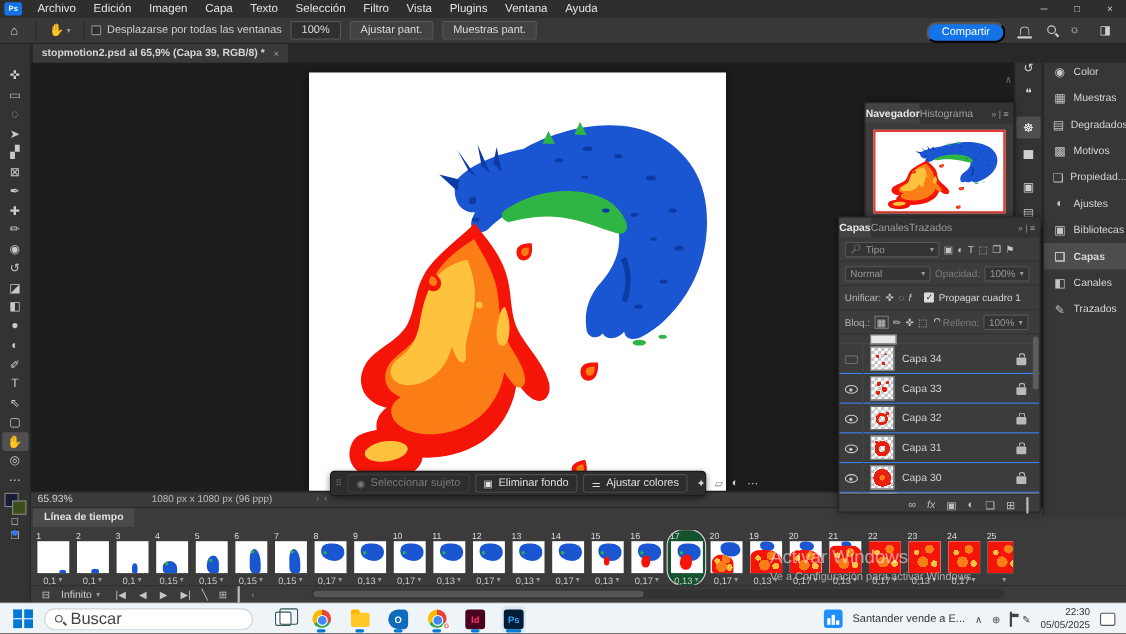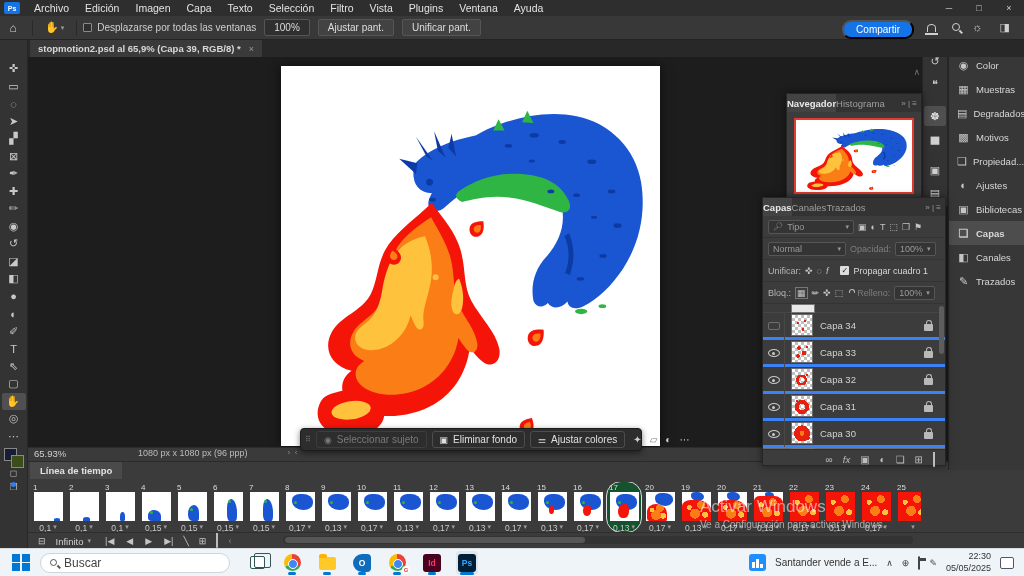--- a/index.html
+++ b/index.html
@@ -125,21 +125,21 @@
   #nav-thumb{margin:6px auto 0;width:120px;height:76px;background:#fff;border:2px solid #e03c31}
 
   #layers-panel{left:762px;top:197px;width:184px;height:269px;z-index:26}
   .lrow{display:flex;align-items:center;height:22px;padding:0 5px;gap:4px;border-bottom:1px solid #333}
   .lrow .lab{font-size:9px;color:#b5b5b5}
   .lrow .dim{color:#7d7d7d}
   .combo{border:1px solid #565656;border-radius:2px;background:#343434;font-size:9px;color:#9a9a9a;padding:1px 4px;display:flex;align-items:center;gap:4px}
   .mini-ic{font-size:9px;color:#c5c5c5}
   .cb{width:9px;height:9px;background:#ddd;border-radius:1px;color:#222;font-size:8px;line-height:9px;text-align:center}
   #layer-list{height:145px;overflow:hidden;position:relative}
-  .layer{display:flex;align-items:center;height:27px;border-bottom:3px solid #3b82f6}
+  .layer{display:flex;align-items:center;height:27px;border-bottom:1px solid #3b82f6}
   .eyebox{width:22px;height:27px;border-right:1px solid #474747;display:flex;align-items:center;justify-content:center}
   .eye{width:12px;height:12px;position:relative}
   .eye::before{content:"";position:absolute;left:0;top:3px;width:10px;height:6px;border:1px solid #c9c9c9;border-radius:50%}
   .eye::after{content:"";position:absolute;left:4px;top:5.5px;width:3px;height:3px;background:#c9c9c9;border-radius:50%}
   [data-eye="off"] .eye::before{border-radius:2px;opacity:.35}
   [data-eye="off"] .eye::after{display:none}
   .lthumb{width:22px;height:22px;margin:0 7px 0 6px;border:1px solid #6a6a6a;position:relative;background-image:
      linear-gradient(45deg,#bfbfbf 25%,rgba(0,0,0,0) 25% 75%,#bfbfbf 75%),
      linear-gradient(45deg,#bfbfbf 25%,#fff 25% 75%,#bfbfbf 75%);
      background-size:6px 6px;background-position:0 0,3px 3px;background-color:#fff}
@@ -176,21 +176,21 @@
   #watermark .l1{font-size:17px}
   #watermark .l2{font-size:10px;margin-top:2px}
 
   
   #taskbar{left:0;top:548px;width:1024px;height:28px;background:#eff4f9;border-top:1px solid #d8dde2;z-index:60;display:flex;align-items:center;color:#222}
   #start{width:18px;height:18px;margin:0 10px 0 12px;display:grid;grid-template-columns:8px 8px;grid-gap:1.5px}
   #start i{width:8px;height:8px;background:#0078d4}
   #tb-search{width:190px;height:20px;background:#fff;border:1px solid #d0d5da;border-radius:11px;display:flex;align-items:center;gap:7px;padding-left:9px}
   #tb-search .mag2{width:7px;height:7px;border:1.5px solid #555;border-radius:50%;position:relative}
   #tb-search .mag2::after{content:"";position:absolute;left:6px;top:6px;width:4px;height:1.5px;background:#555;transform:rotate(45deg)}
-  #tb-search span{font-size:12px;color:#444}
+  #tb-search span{font-size:15px;color:#444}
   #tb-apps{display:flex;align-items:center;gap:13px;margin-left:16px}
   .app{width:22px;height:24px;display:flex;align-items:center;justify-content:center;position:relative}
   .app.running::after{content:"";position:absolute;bottom:0;left:7px;width:8px;height:3px;border-radius:2px;background:#0078d4}
   .app.activeapp{background:#dde7f2;border-radius:4px}
   .app.activeapp::after{width:14px;left:4px}
   .taskview{width:15px;height:13px;border:1.5px solid #355;border-radius:2px;position:relative;background:#fff}
   .taskview::after{content:"";position:absolute;left:3px;top:-4px;width:15px;height:13px;border:1.5px solid #355;border-radius:2px}
   .chrome{width:17px;height:17px;border-radius:50%;background:conic-gradient(#ea4335 0 33%,#34a853 33% 66%,#fbbc05 66% 100%);position:relative}
   .chrome::after{content:"";position:absolute;left:4.5px;top:4.5px;width:8px;height:8px;border-radius:50%;background:#4285f4;border:1.5px solid #fff}
   .folder{width:17px;height:13px;background:#ffca28;border-radius:2px;position:relative;margin-top:2px}
@@ -244,21 +244,21 @@
     <div class="ob-sep"></div>
     <div id="hand-opt">
       <span>✋</span>
       <span style="font-size:7px;color:#9a9a9a">▾</span>
     </div>
     <div class="ob-sep"></div>
     <span class="chk"></span>
     <span class="ob-label">Desplazarse por todas las ventanas</span>
     <button class="ob-btn" id="zoom-100">100%</button>
     <button class="ob-btn">Ajustar pant.</button>
-    <button class="ob-btn">Unificar pant.</button>
+    <button class="ob-btn">Muestras pant.</button>
     <button id="share-btn">Compartir</button>
     <div class="ob-right-ic" style="right:88px;top:8px">
         <div class="bell"></div>
       </div>
     <div class="ob-right-ic" style="right:64px;top:7px">
         <div class="mag"></div>
       </div>
     <div class="ob-right-ic" style="right:42px">☼</div>
     <div class="ob-right-ic" style="right:14px">◨</div>
   </div>

